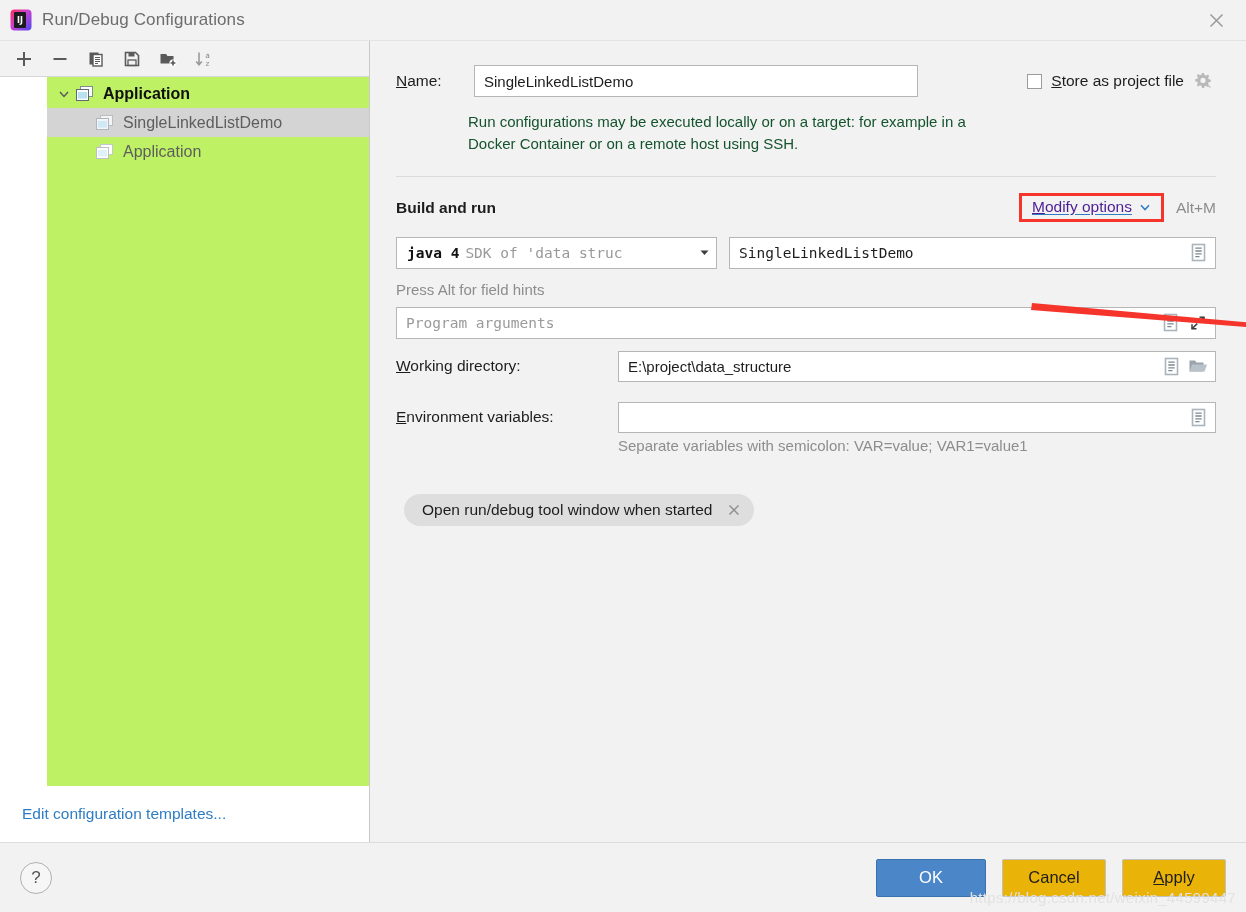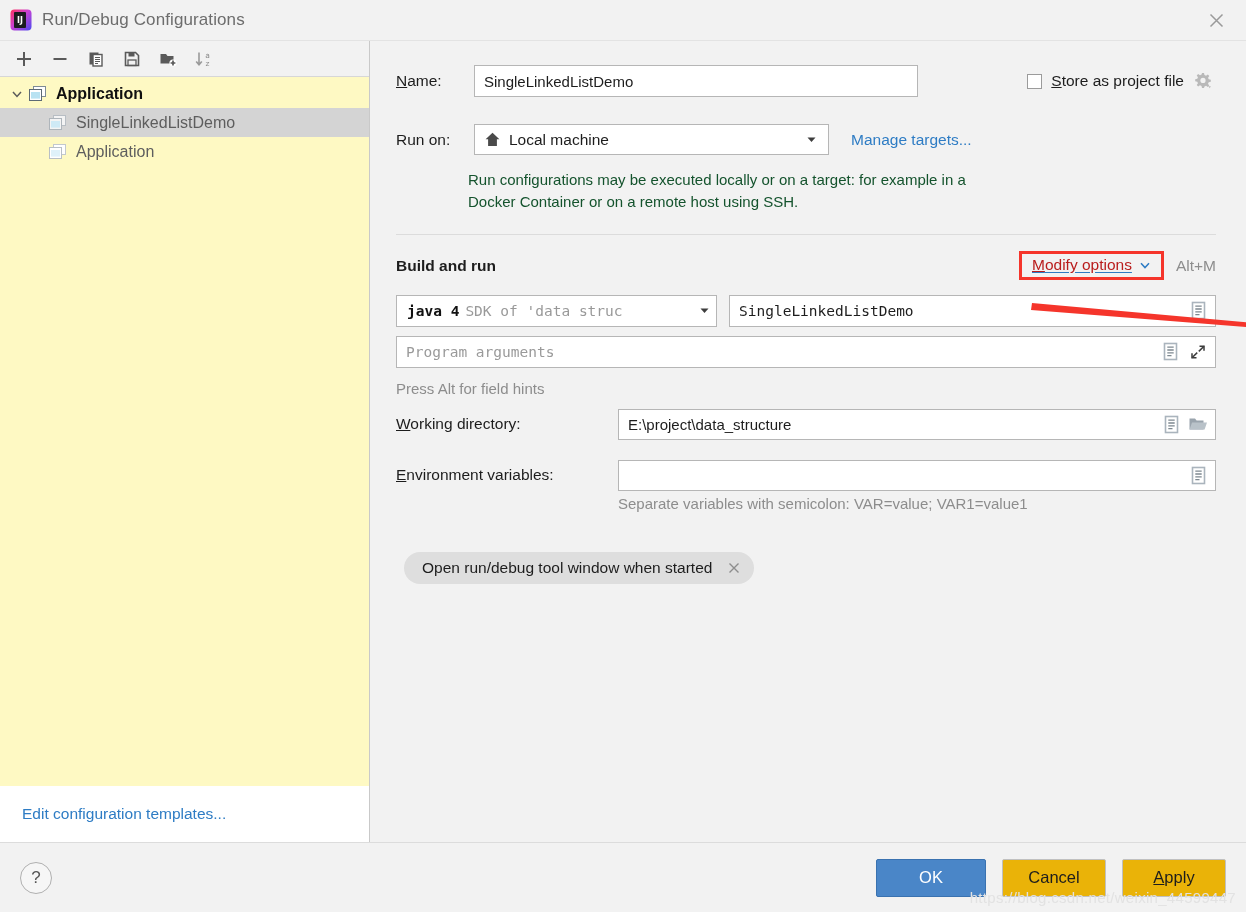--- a/index.html
+++ b/index.html
@@ -91,23 +91,24 @@
   }
   .tbtn {
     width: 32px; height: 28px;
     display: flex; align-items: center; justify-content: center;
     cursor: pointer;
     border-radius: 2px;
   }
 
   #tree {
     flex: 1 1 auto;
-    background: #fef9c3;
+    background: #bef264;
     overflow: hidden;
     padding-top: 2px;
+    margin-left: 47px;
   }
   .tree-row {
     height: 29px;
     display: flex;
     align-items: center;
     cursor: pointer;
     padding-left: 6px;
     box-sizing: border-box;
   }
   .tree-row.selected { background: #d4d4d4; }
@@ -257,21 +258,21 @@
     align-items: center;
   }
   #modify-box {
     border: 3px solid #f5352b;
     padding: 2px 10px 3px 10px;
     display: flex;
     align-items: center;
     cursor: pointer;
   }
   #modify-options {
-    color: #b91c1c;
+    color: #4c1d95;
     font-size: 15.5px;
     text-decoration: underline;
     text-decoration-color: #2e7cc4;
     text-underline-offset: 2px;
   }
   #modify-chevron { margin-left: 7px; display: flex; align-items: center; }
   #alt-m {
     color: #8d8d8d;
     font-size: 15.5px;
     margin-left: 12px;
@@ -556,37 +557,20 @@
           <span id="store-gear">
             <svg width="20" height="20" viewBox="0 0 20 20">
               <path d="M9 2 h2 l.45 2.1 1.6 .66 1.8-1.2 1.4 1.4 -1.2 1.8 .66 1.6 2.1 .45 v2 l-2.1 .45 -.66 1.6 1.2 1.8 -1.4 1.4 -1.8-1.2 -1.6 .66 L11 17 h-2 l-.45-2.1 -1.6-.66 -1.8 1.2 -1.4-1.4 1.2-1.8 -.66-1.6 L2.2 10.3 v-2 l2.1-.45 .66-1.6 -1.2-1.8 1.4-1.4 1.8 1.2 1.6-.66 Z" fill="#b9b9b9"></path>
               <circle cx="10" cy="9.4" r="2.6" fill="#f2f2f2"></circle>
               <path d="M15.5 15.3 L17.9 15.3 L16.7 17.3 Z" fill="#b9b9b9"></path>
             </svg>
           </span>
         </div>
       </div>
 
-      <div class="field-row" id="row-runon">
-        <span class="lbl" id="runon-label">Run on:</span>
-        <div id="runon-combo">
-          <span style="display:flex;align-items:center;">
-            <svg width="17" height="17" viewBox="0 0 17 17">
-              <path d="M8.5 1.8 L15.4 8.2 H12.9 V15 H4.1 V8.2 H1.6 Z" fill="#4a4a4a"></path>
-            </svg>
-          </span>
-          <span class="cval">Local machine</span>
-          <span style="display:flex;align-items:center;padding-right:4px;">
-            <svg width="13" height="13" viewBox="0 0 13 13">
-                <path d="M2.5 4.5 L6.5 9 L10.5 4.5 Z" fill="#3d3d3d"></path>
-              </svg>
-          </span>
-        </div>
-        <span id="manage-targets">Manage targets...</span>
-      </div>
 
       <div id="runon-desc">Run configurations may be executed locally or on a target: for example in a Docker Container or on a remote host using SSH.</div>
 
       <hr class="sep">
 
       <div id="buildrun-row">
         <span id="buildrun-title">Build and run</span>
         <div id="modify-wrap">
           <div id="modify-box">
             <span id="modify-options"><span class="mn">M</span>odify options</span>
@@ -621,41 +605,41 @@
           <span class="val mono">SingleLinkedListDemo</span>
           <span class="fieldicon">
             <svg width="17" height="19" viewBox="0 0 17 19">
               <rect x="2.5" y="1.5" width="12" height="16" fill="#ffffff" stroke="#aab4bd" stroke-width="1.6"></rect>
               <path d="M5.3 5.2 H11.7 M5.3 8 H11.7 M5.3 10.8 H11.7 M5.3 13.6 H9.5" stroke="#7d8890" stroke-width="1.3"></path>
             </svg>
           </span>
         </div>
       </div>
 
+      <div id="hint-alt">Press Alt for field hints</div>
+
       <div id="row-progargs">
         <div class="txtfield" id="progargs-field">
           <span class="val ph mono">Program arguments</span>
           <span class="fieldicon">
             <svg width="17" height="19" viewBox="0 0 17 19">
               <rect x="2.5" y="1.5" width="12" height="16" fill="#ffffff" stroke="#aab4bd" stroke-width="1.6"></rect>
               <path d="M5.3 5.2 H11.7 M5.3 8 H11.7 M5.3 10.8 H11.7 M5.3 13.6 H9.5" stroke="#7d8890" stroke-width="1.3"></path>
             </svg>
           </span>
           <span class="fieldicon" style="margin-left:6px;">
             <svg width="18" height="18" viewBox="0 0 18 18">
               <path d="M10.5 3.2 H15 V7.7" stroke="#3d3d3d" stroke-width="1.5" fill="none"></path>
               <path d="M15 3.2 L9.8 8.4" stroke="#3d3d3d" stroke-width="1.5" fill="none"></path>
               <path d="M7.5 14.8 H3 V10.3" stroke="#3d3d3d" stroke-width="1.5" fill="none"></path>
               <path d="M3 14.8 L8.2 9.6" stroke="#3d3d3d" stroke-width="1.5" fill="none"></path>
             </svg>
           </span>
         </div>
       </div>
-
-      <div id="hint-alt">Press Alt for field hints</div>
 
       <div id="row-workdir">
         <span class="lbl" id="workdir-label"><span class="mn">W</span>orking directory:</span>
         <div class="txtfield" id="workdir-field">
           <span class="val">E:\project\data_structure</span>
           <span class="fieldicon">
             <svg width="17" height="19" viewBox="0 0 17 19">
               <rect x="2.5" y="1.5" width="12" height="16" fill="#ffffff" stroke="#aab4bd" stroke-width="1.6"></rect>
               <path d="M5.3 5.2 H11.7 M5.3 8 H11.7 M5.3 10.8 H11.7 M5.3 13.6 H9.5" stroke="#7d8890" stroke-width="1.3"></path>
             </svg>

